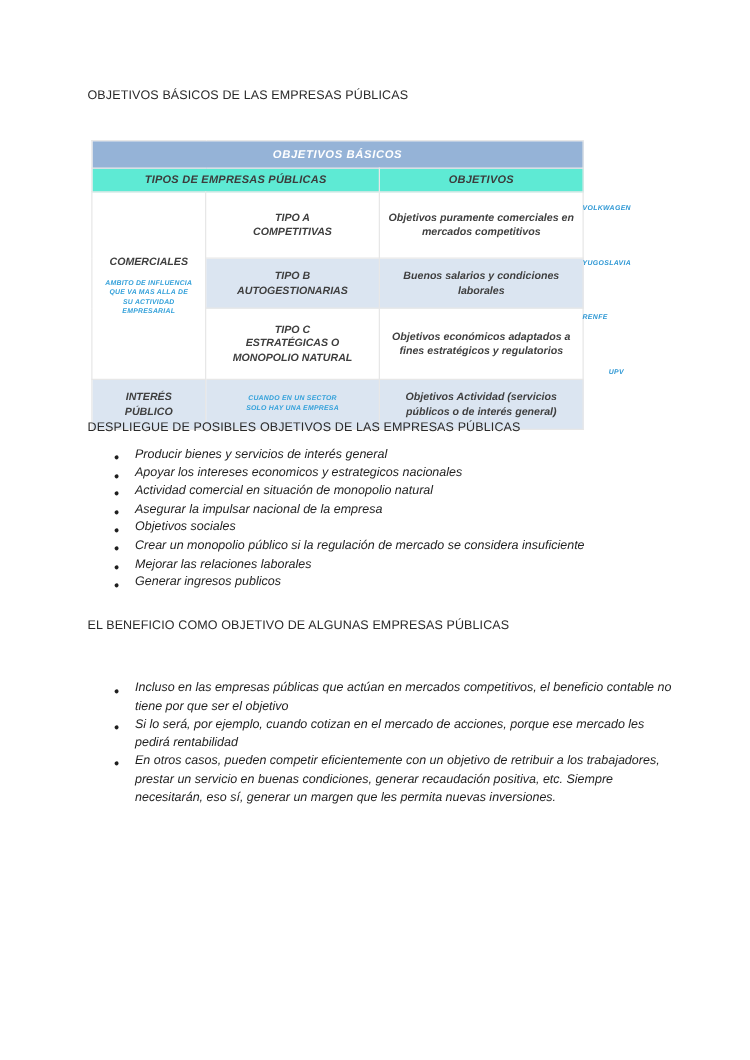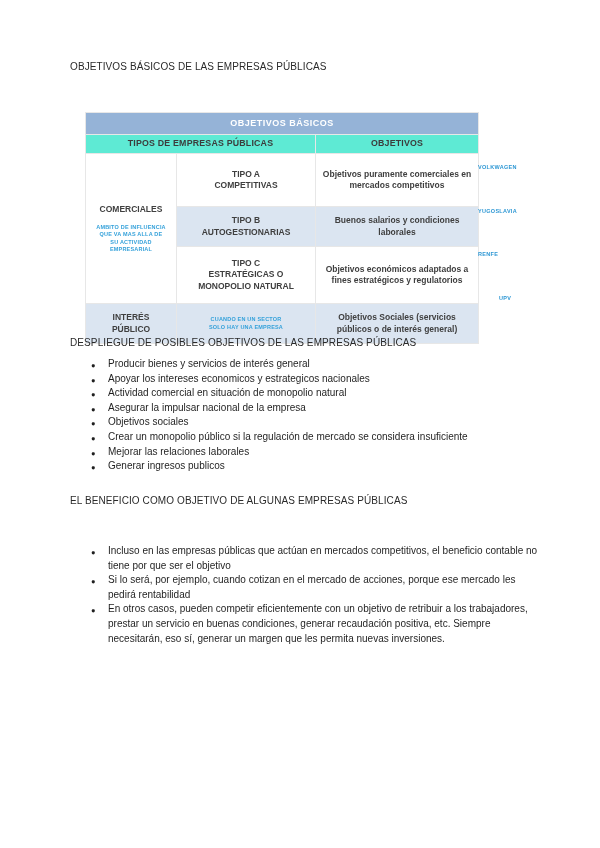--- a/index.html
+++ b/index.html
@@ -5,21 +5,21 @@
   html,body{margin:0;padding:0;background:#ffffff;}
   .page{
     position:relative;width:600px;height:848px;background:#ffffff;overflow:hidden;
     font-family:"Liberation Sans",sans-serif;color:#222222;
   }
   .heading{
     position:absolute;left:70px;font-size:10px;line-height:14px;color:#2a2a2a;
     letter-spacing:0.1px;white-space:nowrap;
   }
   
-  .tablewrap{position:absolute;left:85px;top:112px;width:515px;height:215px;}
+  .tablewrap{position:absolute;left:73px;top:112px;width:515px;height:215px;font-style:italic;}
   table.objtable{
     border-collapse:collapse;table-layout:fixed;width:393px;
     font-family:"Liberation Sans",sans-serif;
   }
   table.objtable td{
     border:1px solid #e7e7e7;text-align:center;vertical-align:middle;
     color:#3f3f3f;font-weight:bold;font-size:8.5px;line-height:1.3;
     padding:2px 5px;background:#ffffff;
   }
   tr.titlerow td{
@@ -45,31 +45,32 @@
     position:absolute;font-size:5.5px;font-weight:bold;color:#2d97d4;
     letter-spacing:0.3px;white-space:nowrap;
   }
   
   ul.blist{
     position:absolute;left:85px;margin:0;padding:0;list-style:none;width:458px;
   }
   ul.blist li{
     position:relative;padding-left:23px;font-size:10px;line-height:14.6px;
     color:#1f1f1f;
+    font-style:italic;
   }
   ul.blist li::before{
     content:"\25CF";position:absolute;left:6px;top:2px;font-size:7.5px;color:#1f1f1f;
   }
 </style>
 </head>
 <body>
 
 <div class="page">
 
-  <div class="heading" style="top:60px;">OBJETIVOS BÁSICOS DE LAS EMPRESAS PÚBLICAS</div>
+  <div class="heading" style="top:70px;">OBJETIVOS BÁSICOS DE LAS EMPRESAS PÚBLICAS</div>
 
   <div class="tablewrap">
     <table class="objtable">
       <colgroup>
         <col style="width:91px">
           <col style="width:139px">
           <col style="width:163px">
       </colgroup>
       <tbody>
           <tr class="titlerow">
@@ -102,21 +103,21 @@
 MONOPOLIO NATURAL</td>
         <td class="r3">Objetivos económicos adaptados a fines estratégicos y regulatorios</td>
       </tr>
       <tr class="band">
         <td class="r4 preline">INTERÉS
 PÚBLICO</td>
         <td class="r4 notecell">
           <span class="note">CUANDO EN UN SECTOR
 SOLO HAY UNA EMPRESA</span>
         </td>
-        <td class="r4">Objetivos Sociales (servicios públicos o de interés general)</td>
+        <td class="r4">Objetivos Actividad (servicios públicos o de interés general)</td>
       </tr>
     </tbody>
       </table>
 
     <span class="tag" style="left:393px;top:52px;">VOLKWAGEN</span>
     <span class="tag" style="left:393px;top:96px;">YUGOSLAVIA</span>
     <span class="tag" style="left:393px;top:139px;">RENFE</span>
     <span class="tag" style="left:414px;top:183px;">UPV</span>
   </div>
 

